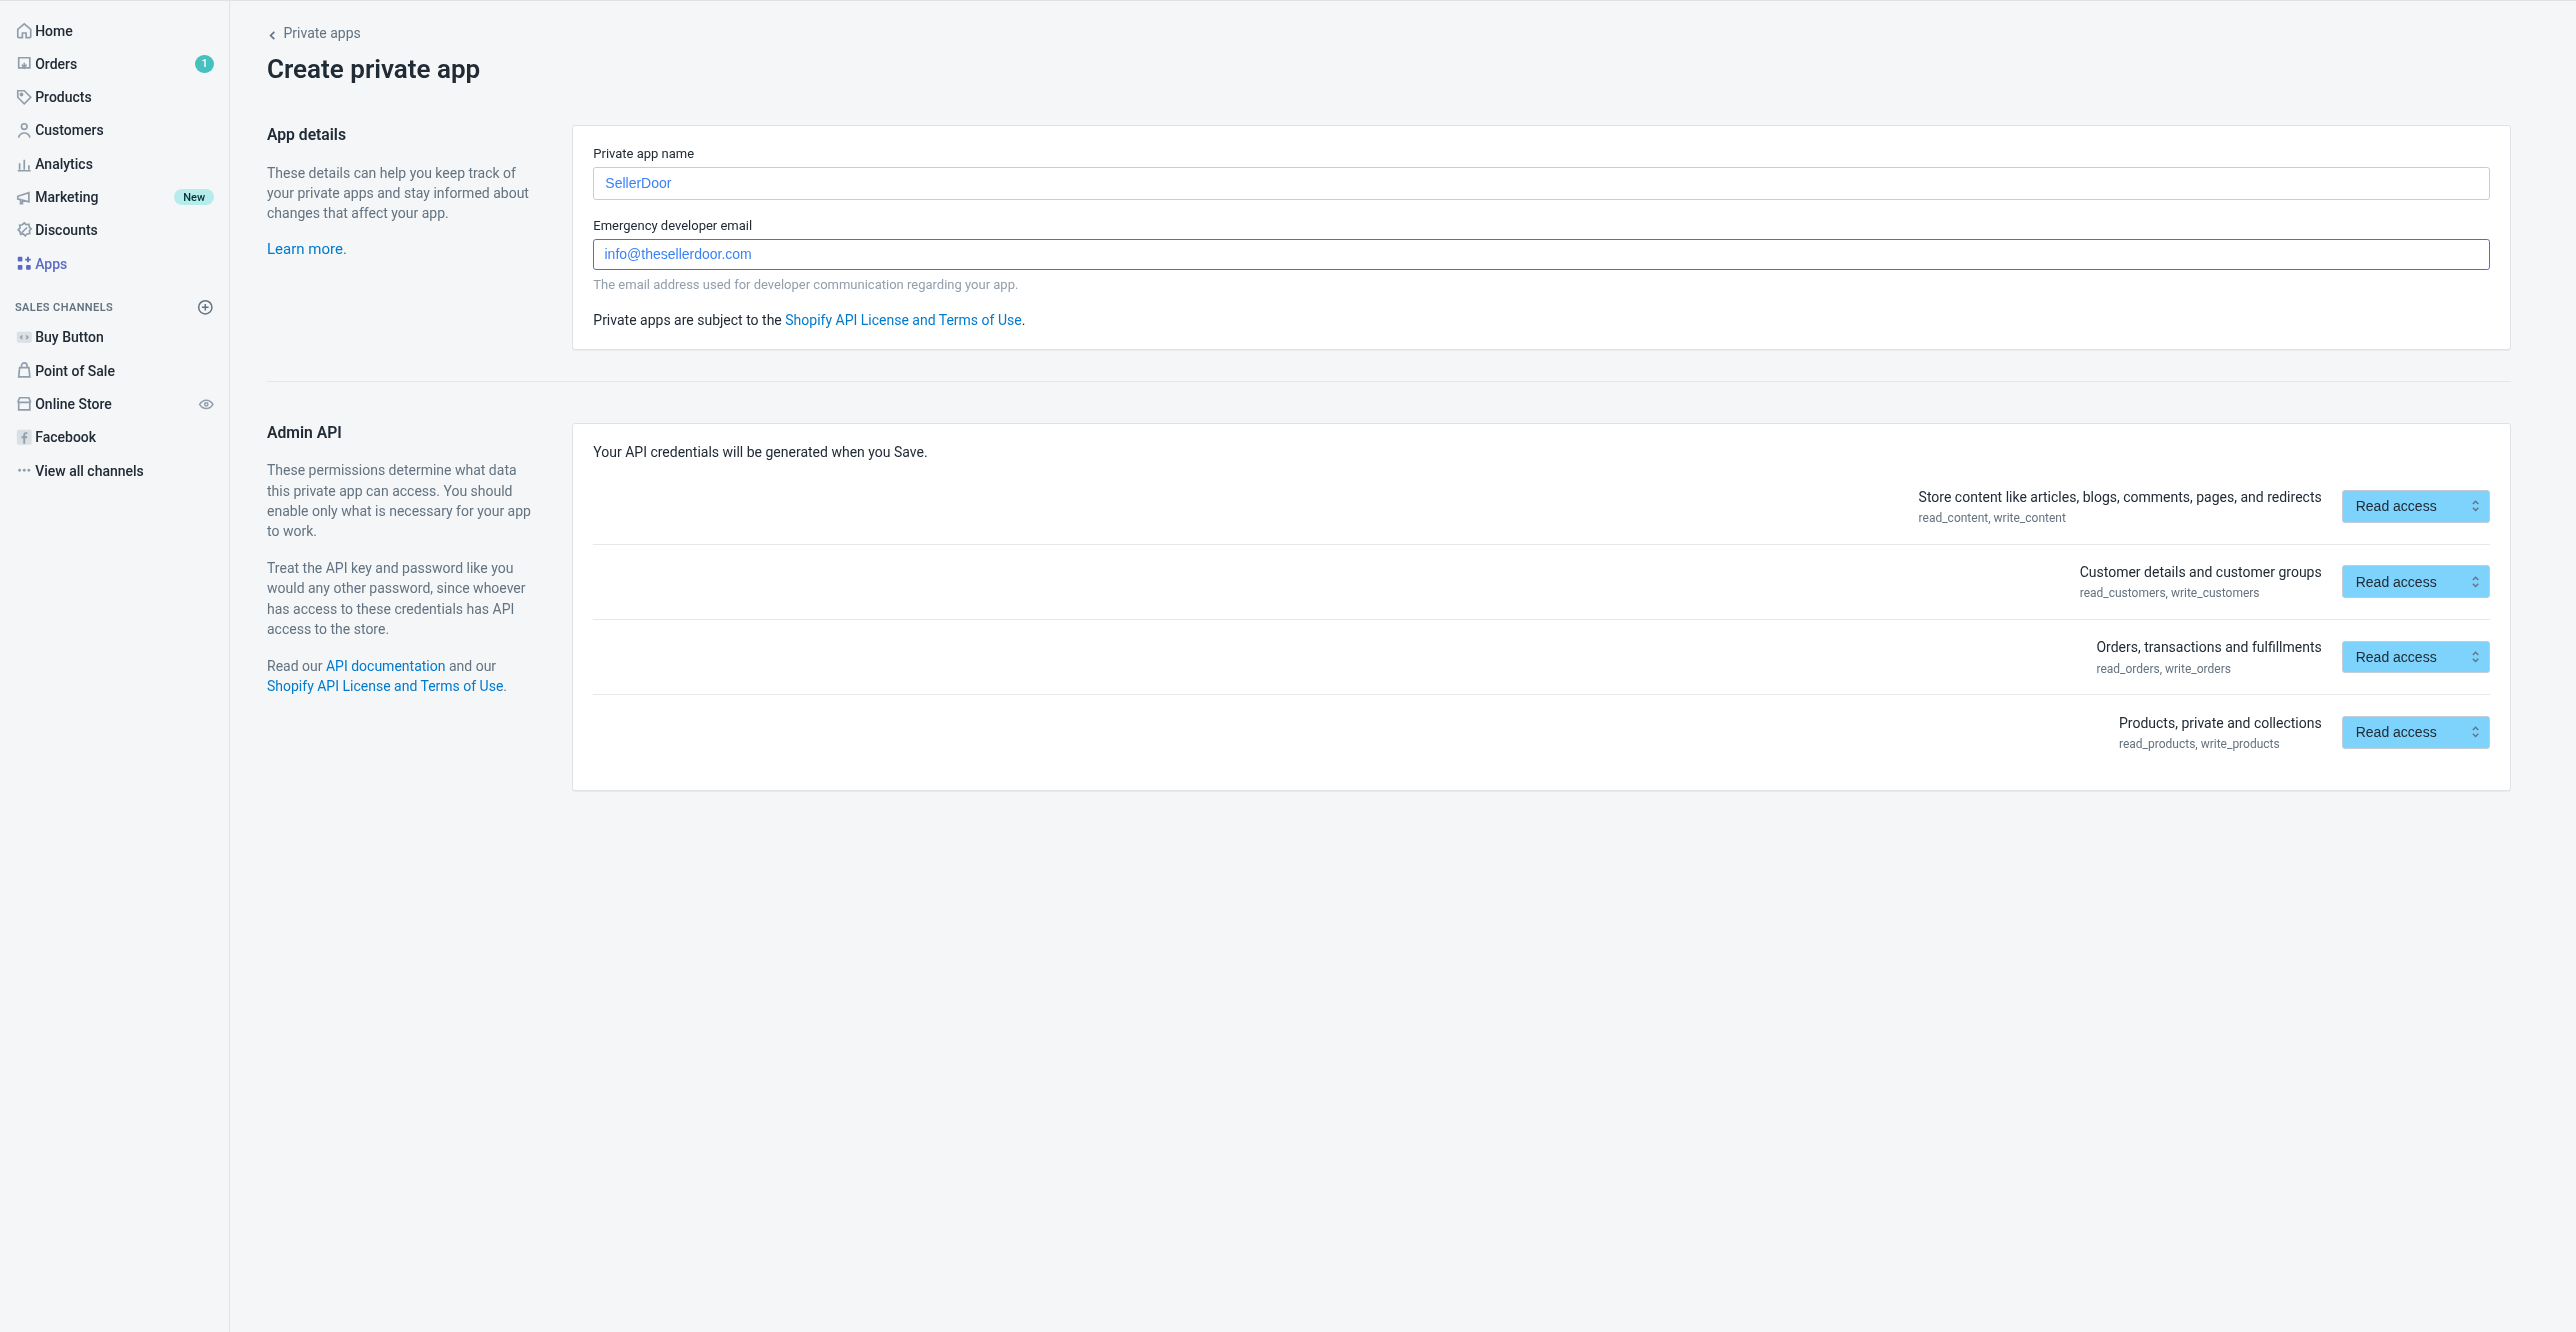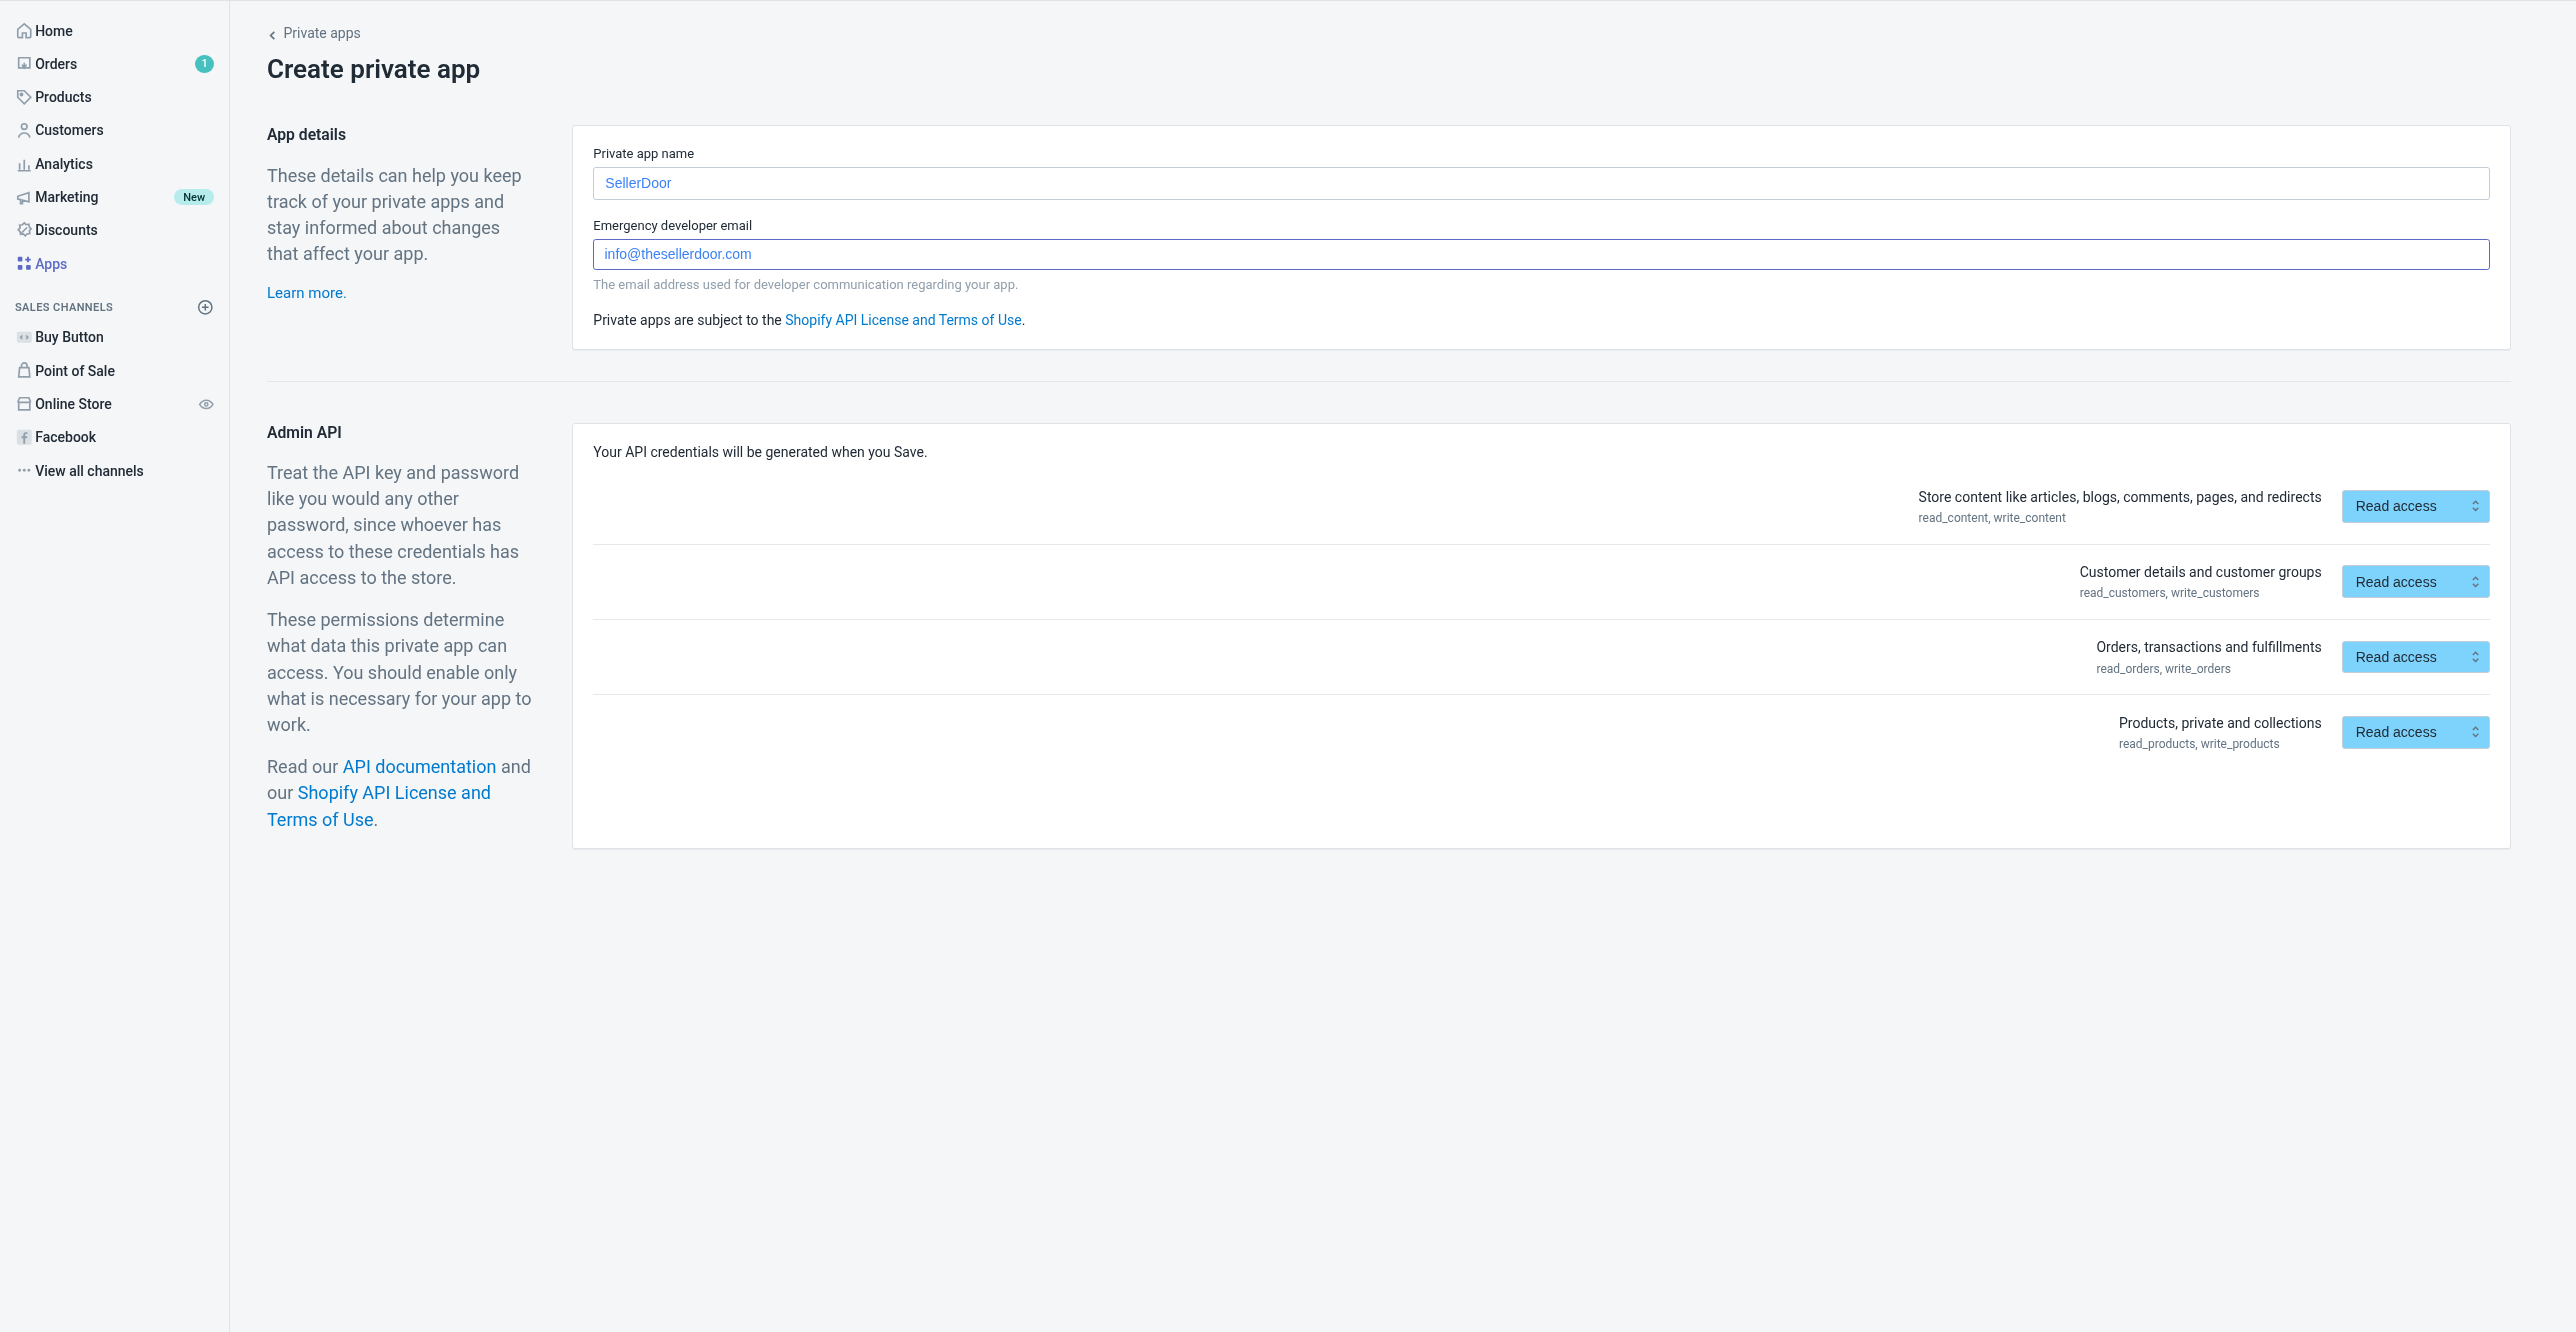--- a/index.html
+++ b/index.html
@@ -24,21 +24,21 @@
 
 .main { flex: 1; padding: 24px 65px 37px 37px; }
 .breadcrumb { display: inline-flex; align-items: flex-end; gap: 5.5px; color: #637381; font-size: 14px; cursor: pointer; }
 .breadcrumb svg { width: 11px; height: 11px; }
 .page-title { font-size: 26px; font-weight: 600; color: #212b36; margin-top: 9.2px; }
 
 .section { display: flex; gap: 37px; margin-top: 41px; border-bottom: 0.9px solid #e3e7eb; padding-bottom: 31px; }
 .section.last { border-bottom: none; padding-bottom: 0; }
 .section-left { width: 268px; flex-shrink: 0; }
 .section-left h2 { font-size: 15.7px; font-weight: 600; color: #212b36; margin-bottom: 18.5px; }
-.section-left p { font-size: 18px; color: #637381; line-height: 1.45; margin-bottom: 16.6px; }
+.section-left p { font-size: 14px; color: #637381; line-height: 1.45; margin-bottom: 16.6px; }
 .link { color: #007ace; text-decoration: none; cursor: pointer; }
 .section-right { flex: 1; background: #fff; border: 0.9px solid #dfe3e8; border-radius: 2.8px; padding: 20.3px 20.3px; box-shadow: 0 0.9px 0 rgba(22,29,37,.05); }
 
 .field-label { font-size: 13px; color: #212b36; display: block; margin-bottom: 5.5px; }
 .text-input { width: 100%; padding: 7.4px 11px; font-size: 14px; border: 0.9px solid #c4cdd5; border-radius: 2.8px; background: #fff; color: #3b82f6; }
 .text-input.focused { border: 1.8px solid #5c6ac4; padding: 6.5px 10.2px; }
 .help-text { font-size: 13px; color: #919eab; margin-top: 7.4px; }
 .field-gap { height: 18.5px; }
 .notice { font-size: 14px; color: #212b36; margin-top: 20.3px; }
 
@@ -227,22 +227,22 @@
         <div class="notice">
           <span>Private apps are subject to the </span><a class="link">Shopify API License and Terms of Use</a><span>.</span>
         </div>
       </div>
     </div>
 
     
     <div class="section last">
       <div class="section-left">
         <h2>Admin API</h2>
+        <p>These permissions determine what data this private app can access. You should enable only what is necessary for your app to work.</p>
         <p>Treat the API key and password like you would any other password, since whoever has access to these credentials has API access to the store.</p>
-        <p>These permissions determine what data this private app can access. You should enable only what is necessary for your app to work.</p>
         <p>
           <span>Read our </span><a class="link">API documentation</a><span> and our </span><a class="link">Shopify API License and Terms of Use</a><span>.</span>
         </p>
       </div>
       <div class="section-right">
         <div class="api-note">Your API credentials will be generated when you Save.</div>
 
         <div class="perm-row">
           <div class="perm-text">
             <div class="title">Store content like articles, blogs, comments, pages, and redirects</div>

